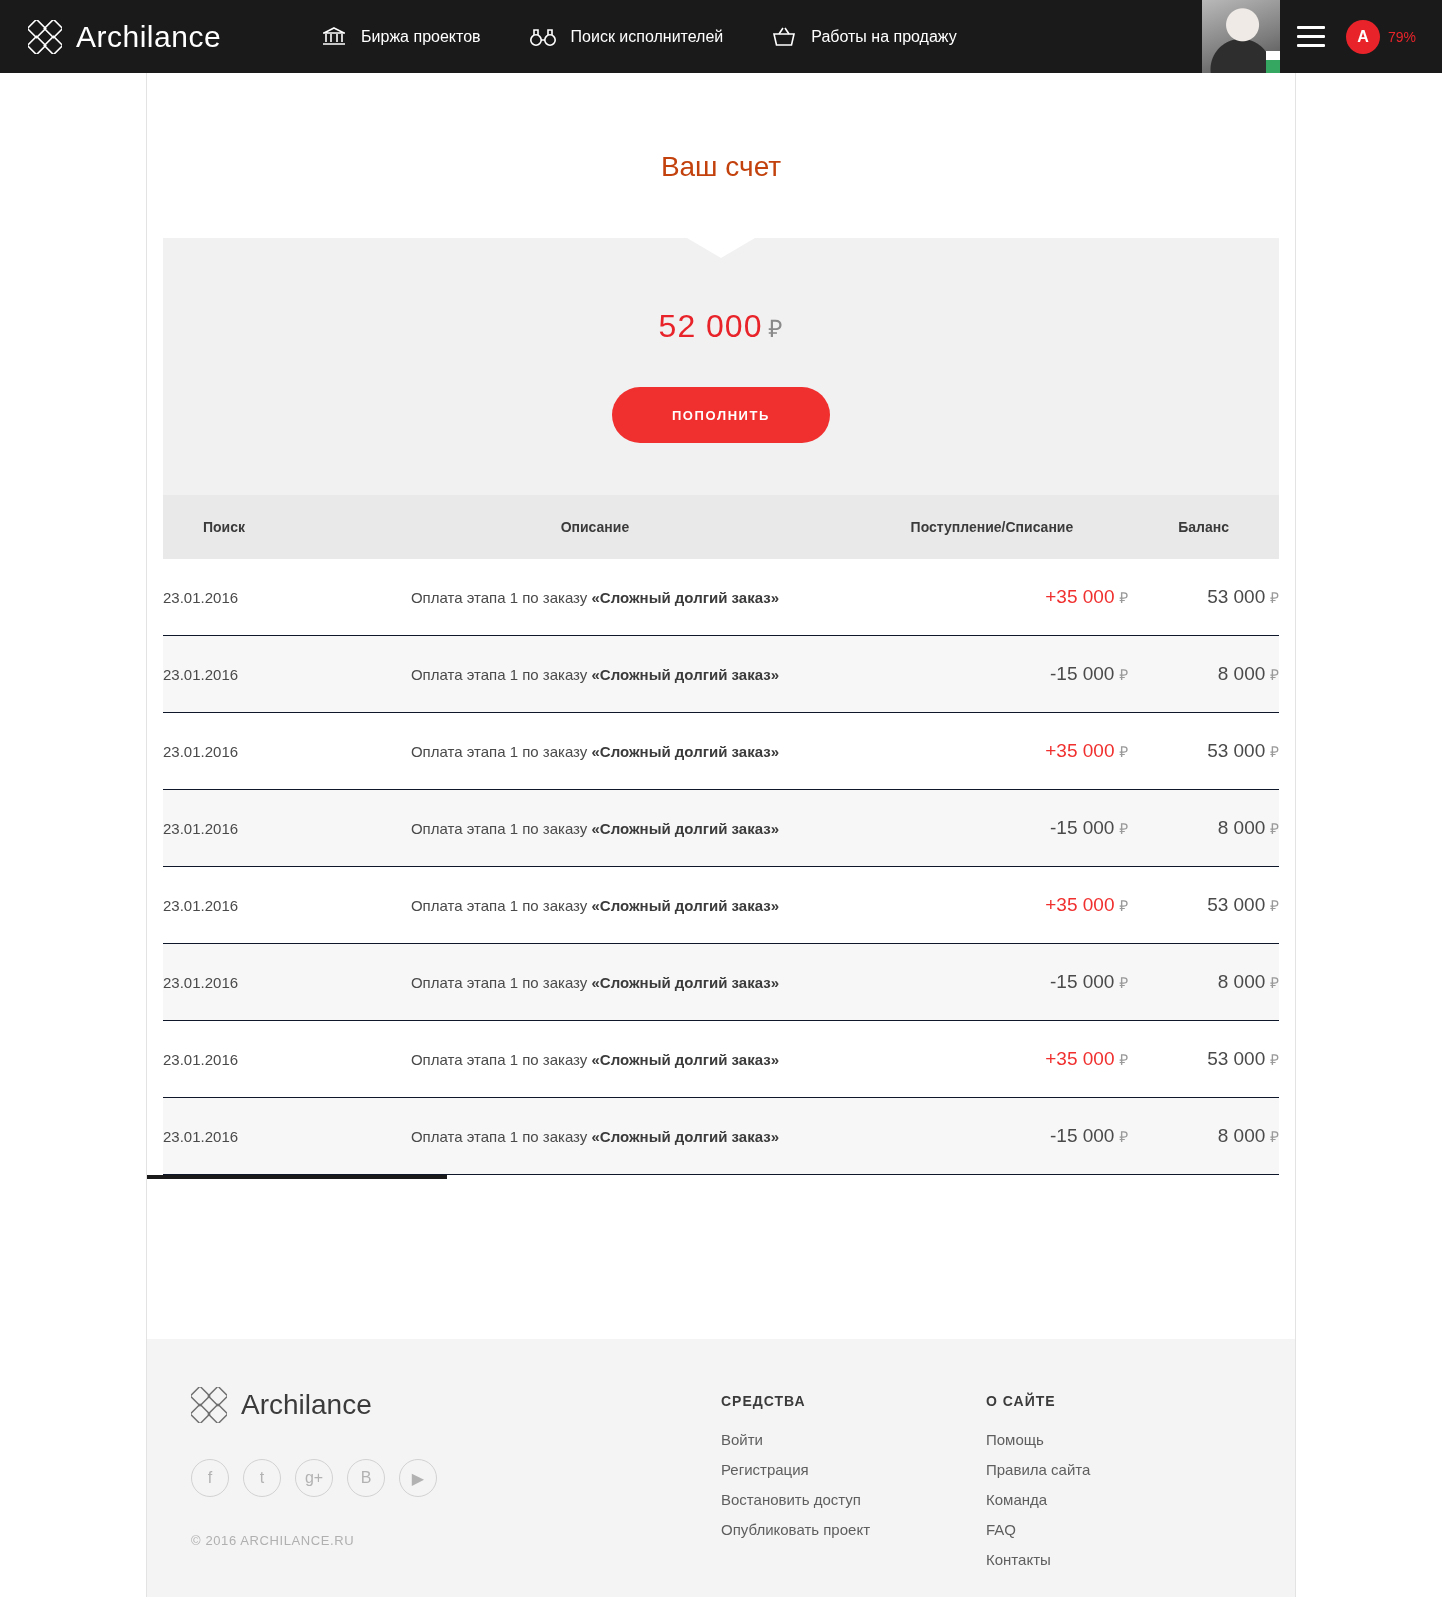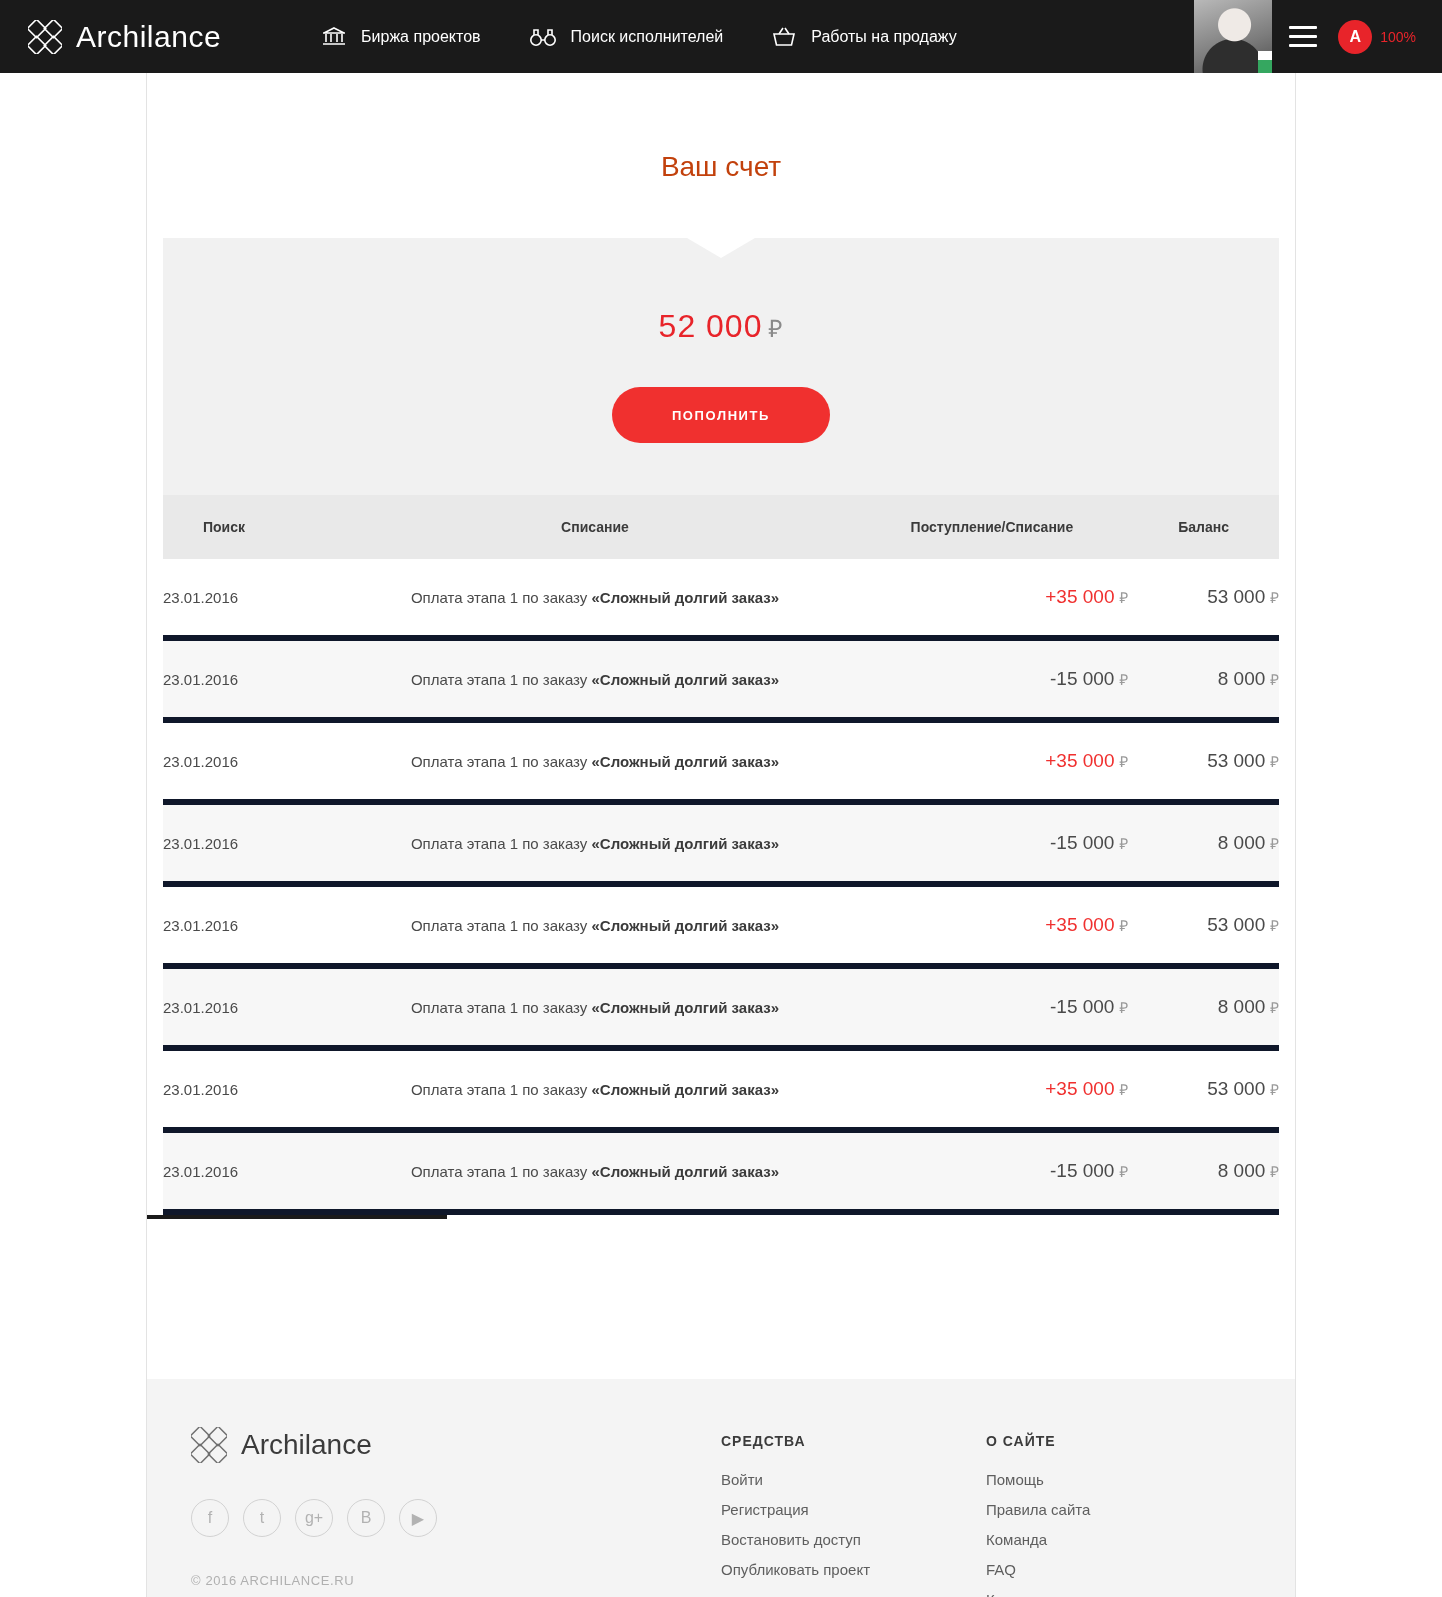--- a/index.html
+++ b/index.html
@@ -127,21 +127,21 @@
     color: #3b3b3b;
     font-size: 14px;
     font-weight: 700;
     padding: 24px 0;
     text-align: center;
   }
   .table thead th.col-date { text-align: left; padding-left: 40px; width: 175px; }
   .table thead th.col-desc { width: 540px; }
   .table thead th.col-amount { width: 280px; }
   .table thead th.col-balance { width: 155px; }
-  .table tbody tr { border-bottom: 6px solid #0f172a; background: #ffffff; }
+  .table tbody tr { border-bottom: 1px solid #0f172a; background: #ffffff; }
   .table tbody tr.alt { background: #f7f7f7; }
   .table tbody td { padding: 27px 0; color: #4a4a4a; vertical-align: middle; }
   td.col-date { padding-left: 40px; color: #4a4a4a; font-size: 15px; }
   td.col-desc { text-align: center; font-size: 15px; color: #4a4a4a; }
   td.col-desc b { font-weight: 700; color: #3b3b3b; }
   td.col-amount { text-align: right; padding-right: 60px; font-size: 19px; color: #3b3b3b; }
   td.col-amount.pos { color: #f0302f; }
   td.col-amount .rub { color: #9a9a9a; font-size: 15px; margin-left: 5px; }
   td.col-balance { text-align: right; padding-right: 48px; font-size: 19px; color: #3b3b3b; }
   td.col-balance .rub { color: #9a9a9a; font-size: 15px; margin-left: 5px; }
@@ -240,21 +240,21 @@
       <div class="avatar-face"></div>
       <div class="avatar-flag green"></div>
     </div>
     <div class="burger">
       <span></span>
         <span></span>
         <span></span>
     </div>
     <div class="coin-block">
       <div class="coin">A</div>
-      <div class="coin-pct">100%</div>
+      <div class="coin-pct">79%</div>
     </div>
   </div>
 </div>
 
 <div class="page">
 
   <h1 class="page-title">Ваш счет</h1>
 
   <div class="balance-wrap">
     <div class="balance-panel">
@@ -264,21 +264,21 @@
       </div>
       <div class="balance-actions">
         <button class="btn btn-red">ПОПОЛНИТЬ</button>
       </div>
     </div>
 
     <table class="table">
       <thead>
         <tr>
           <th class="col-date">Поиск</th>
-          <th class="col-desc">Списание</th>
+          <th class="col-desc">Описание</th>
           <th class="col-amount">Поступление/Списание</th>
           <th class="col-balance">Баланс</th>
         </tr>
       </thead>
       <tbody id="tbody">
           <tr>
             <td class="col-date">23.01.2016</td>
             <td class="col-desc"><span>Оплата этапа 1 по заказу </span><b>«Сложный долгий заказ»</b></td>
             <td class="col-amount pos"><span>+35 000</span><span class="rub">₽</span></td>
             <td class="col-balance"><span>53 000</span><span class="rub">₽</span></td>

